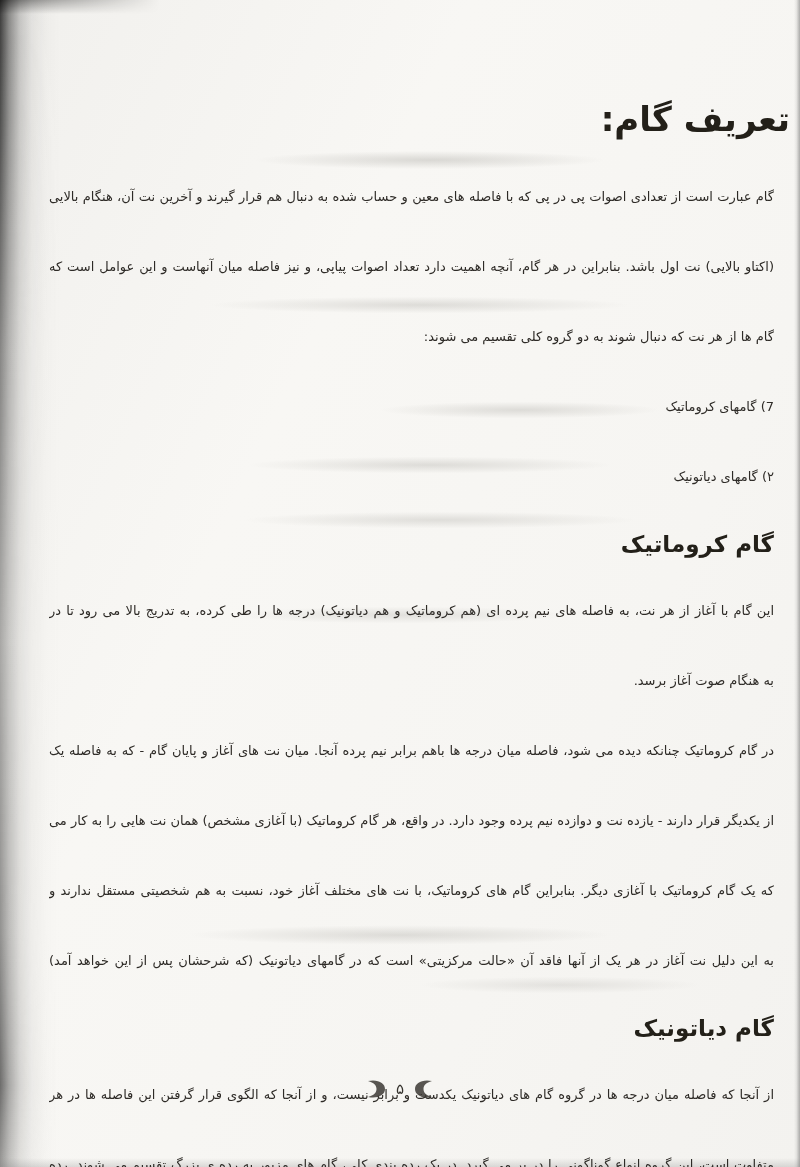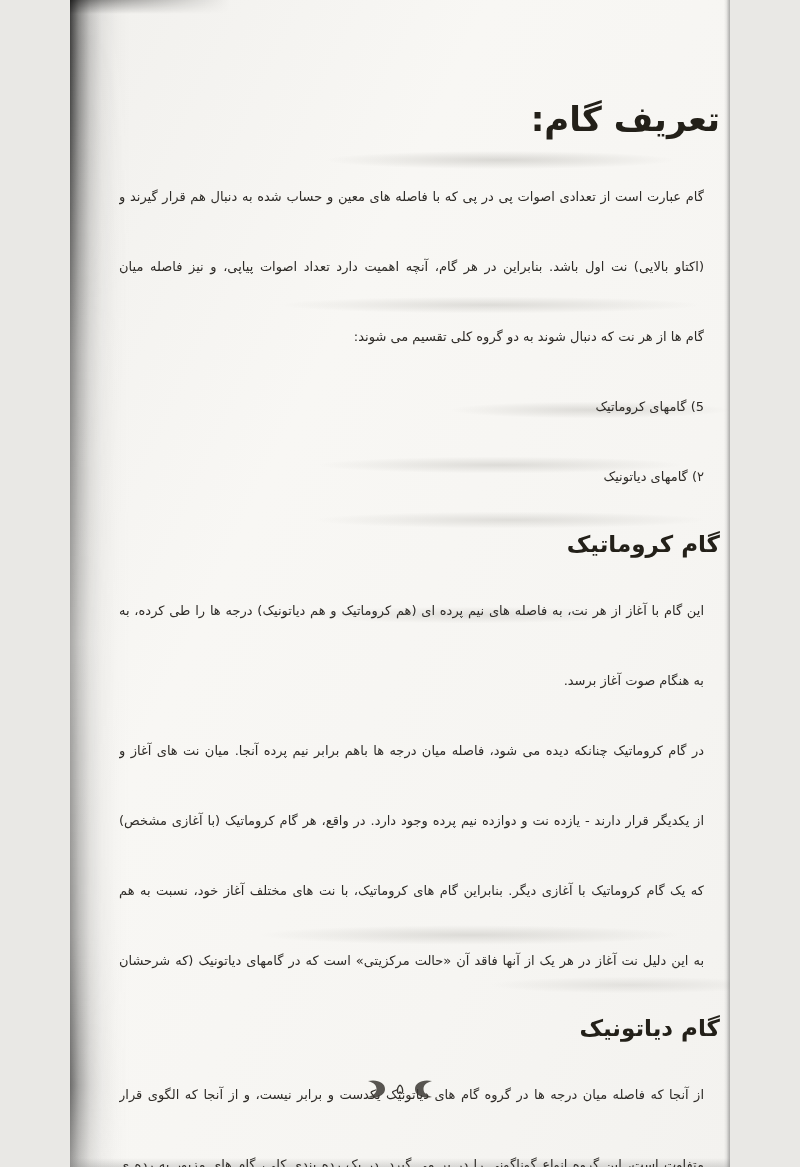--- a/index.html
+++ b/index.html
@@ -1,18 +1,18 @@
 <!DOCTYPE html>
 <html lang="fa"><head>
 <meta charset="utf-8">
 <style>
   html,body{margin:0;padding:0;background:#e9e8e5;}
   .page{
     position:relative;
-    width:660px;height:1167px;
+    width:800px;height:1167px;
     margin:0 auto;
     background:linear-gradient(115deg,#f1f0ed 0%,#f8f7f4 35%,#f6f5f2 70%,#f3f2ef 100%);
     overflow:hidden;
     direction:rtl;
     font-family:"DejaVu Sans",sans-serif;
     color:#2e2b27;
   }
   
   .bleed{
     position:absolute;inset:0;pointer-events:none;
@@ -62,21 +62,21 @@
     text-align:right;color:#232019;
   }
   .line{
     margin:16px;height:54px;line-height:54px;overflow:hidden;
     font-size:13px;
     text-align:justify;text-align-last:justify;
     color:#2e2b27;
   }
   .line.short{text-align:right;text-align-last:right;}
   .subhead{
-    margin:0;height:48px;line-height:48px;
+    margin:16px;height:48px;line-height:48px;
     font-size:23px;font-weight:bold;text-align:right;color:#232019;
   }
   .list-item{font-weight:normal;}
 
   .footer{
     position:absolute;left:0;right:0;top:1072px;height:34px;
     display:flex;align-items:center;justify-content:center;gap:9px;
   }
   .orn{display:inline-flex;opacity:.85;}
   .orn.mirror svg{transform:scaleX(-1);}
@@ -93,21 +93,21 @@
   <div class="edge-right"></div>
   <div class="edge-bottom"></div>
 
   <div class="text">
     <h1 class="title">تعریف گام:</h1>
 
     <p class="line">گام عبارت است از تعدادی اصوات پی در پی که با فاصله های معین و حساب شده به دنبال هم قرار گیرند و آخرین نت آن، هنگام بالایی</p>
     <p class="line">(اکتاو بالایی) نت اول باشد. بنابراین در هر گام، آنچه اهمیت دارد تعداد اصوات پیاپی، و نیز فاصله میان آنهاست و این عوامل است که نوع</p>
 
     <p class="line short">گام ها از هر نت که دنبال شوند به دو گروه کلی تقسیم می شوند:</p>
-    <p class="line short list-item">5) گامهای کروماتیک</p>
+    <p class="line short list-item">7) گامهای کروماتیک</p>
     <p class="line short list-item">۲) گامهای دیاتونیک</p>
 
     <h2 class="subhead">گام کروماتیک</h2>
     <p class="line">این گام با آغاز از هر نت، به فاصله های نیم پرده ای (هم کروماتیک و هم دیاتونیک) درجه ها را طی کرده، به تدریج بالا می رود تا در صوت سیزدهم</p>
     <p class="line short">به هنگام صوت آغاز برسد.</p>
 
     <p class="line">در گام کروماتیک چنانکه دیده می شود، فاصله میان درجه ها باهم برابر نیم پرده آنجا. میان نت های آغاز و پایان گام - که به فاصله یک هنگام</p>
     <p class="line">از یکدیگر قرار دارند - یازده نت و دوازده نیم پرده وجود دارد. در واقع، هر گام کروماتیک (با آغازی مشخص) همان نت هایی را به کار می برد</p>
     <p class="line">که یک گام کروماتیک با آغازی دیگر. بنابراین گام های کروماتیک، با نت های مختلف آغاز خود، نسبت به هم شخصیتی مستقل ندارند و</p>
     <p class="line">به این دلیل نت آغاز در هر یک از آنها فاقد آن «حالت مرکزیتی» است که در گامهای دیاتونیک (که شرحشان پس از این خواهد آمد)</p>

